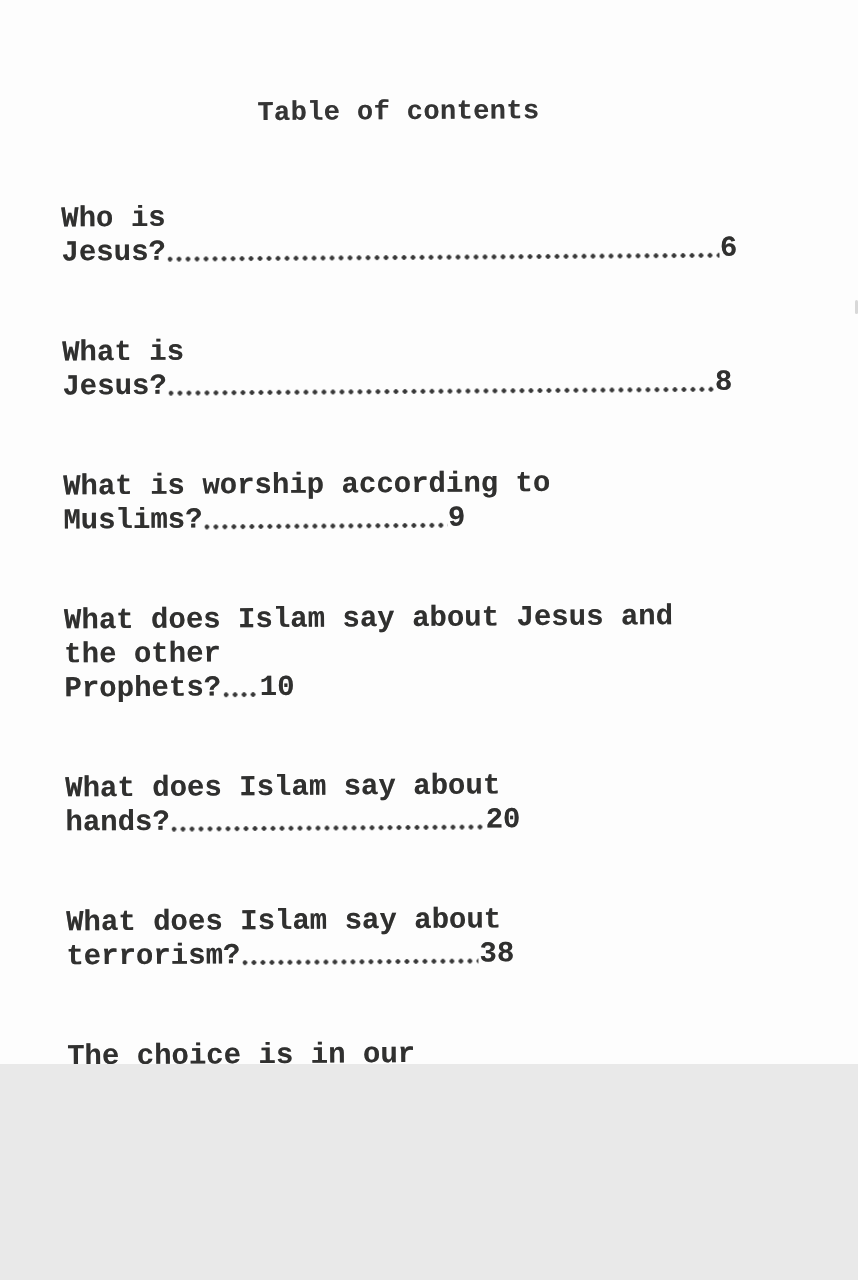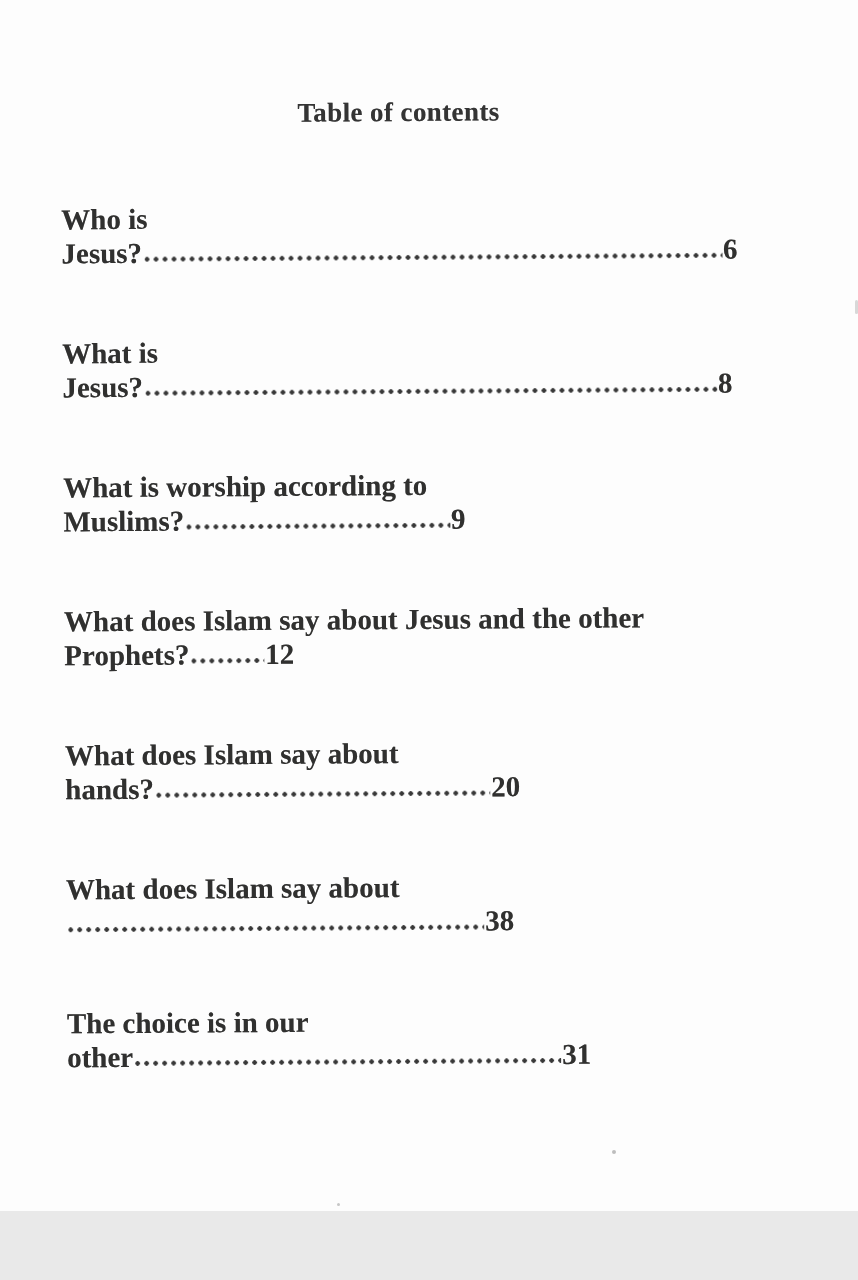--- a/index.html
+++ b/index.html
@@ -3,24 +3,24 @@
 <meta charset="utf-8">
 <style>
   html, body {
     margin: 0;
     padding: 0;
     background: #e9e9e9;
   }
   .page {
     position: relative;
     width: 858px;
-    height: 1211px;
+    height: 1064px;
     background: #fdfdfd;
     overflow: hidden;
-    font-family: Liberation Serif, serif;
+    font-family: Liberation Mono, monospace;
     color: #30302f;
   }
   .content {
     position: absolute;
     left: 64px;
     top: 94px;
     width: 676px;
     transform: rotate(-0.4deg);
     transform-origin: 340px 520px;
   }
@@ -120,36 +120,37 @@
           <span class="leader"></span>
           <span class="pagenum">9</span>
         </div>
       </div>
 
       <div class="entry">
         <span class="entry-line1">What does Islam say about Jesus and the other</span>
         <div class="entry-line2 lw-d">
           <span>Prophets?</span>
           <span class="leader"></span>
-          <span class="pagenum">12</span>
+          <span class="pagenum">10</span>
         </div>
       </div>
 
       <div class="entry">
         <span class="entry-line1">What does Islam say about</span>
         <div class="entry-line2 lw-e">
           <span>hands?</span>
           <span class="leader"></span>
           <span class="pagenum">20</span>
         </div>
       </div>
 
       <div class="entry">
         <span class="entry-line1">What does Islam say about</span>
         <div class="entry-line2 lw-f">
+          <span>terrorism?</span>
           <span class="leader"></span>
           <span class="pagenum">38</span>
         </div>
       </div>
 
       <div class="entry">
         <span class="entry-line1">The choice is in our</span>
         <div class="entry-line2 lw-g">
           <span>other</span>
           <span class="leader"></span>

